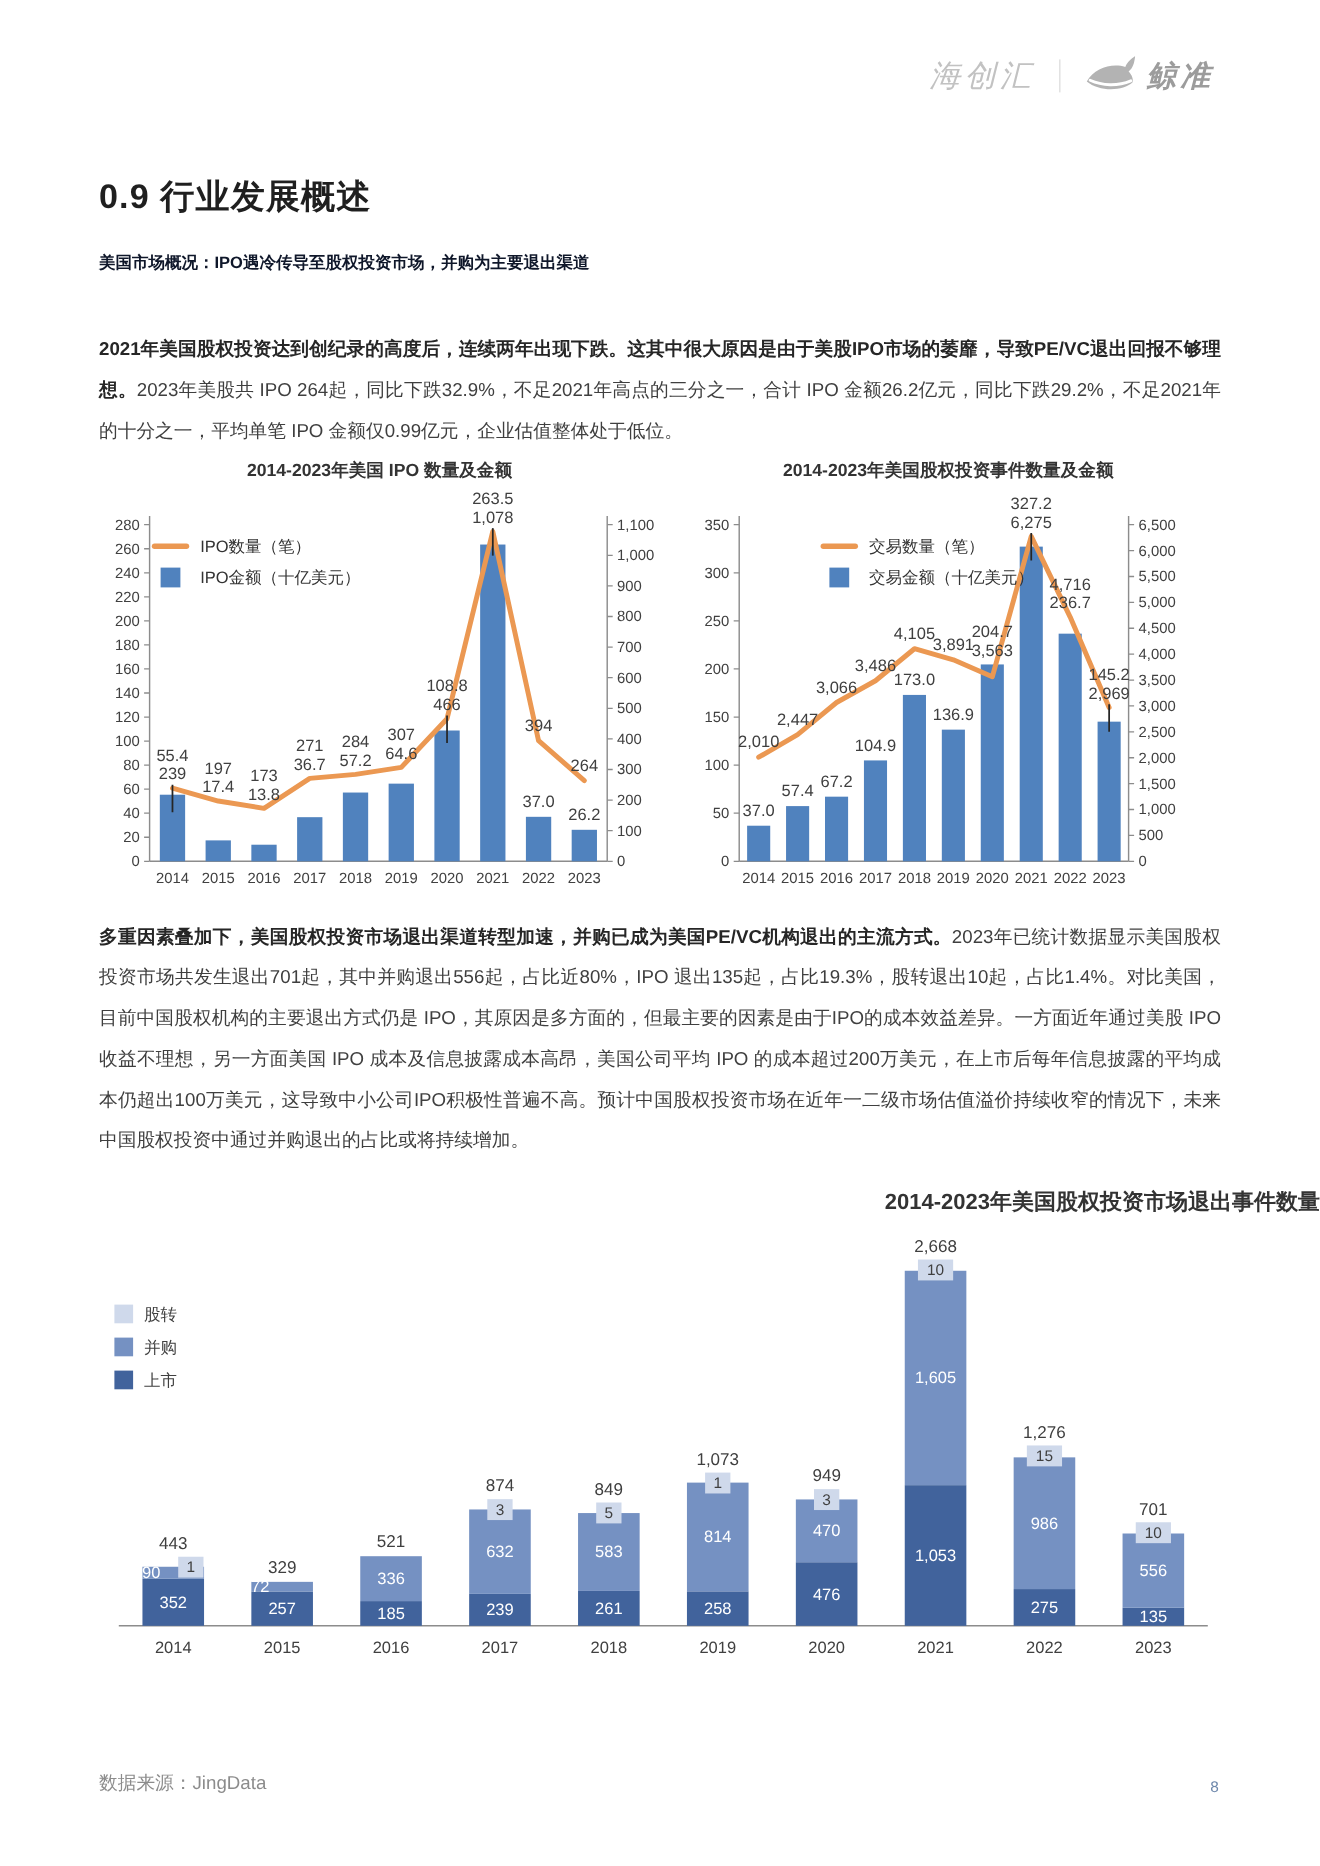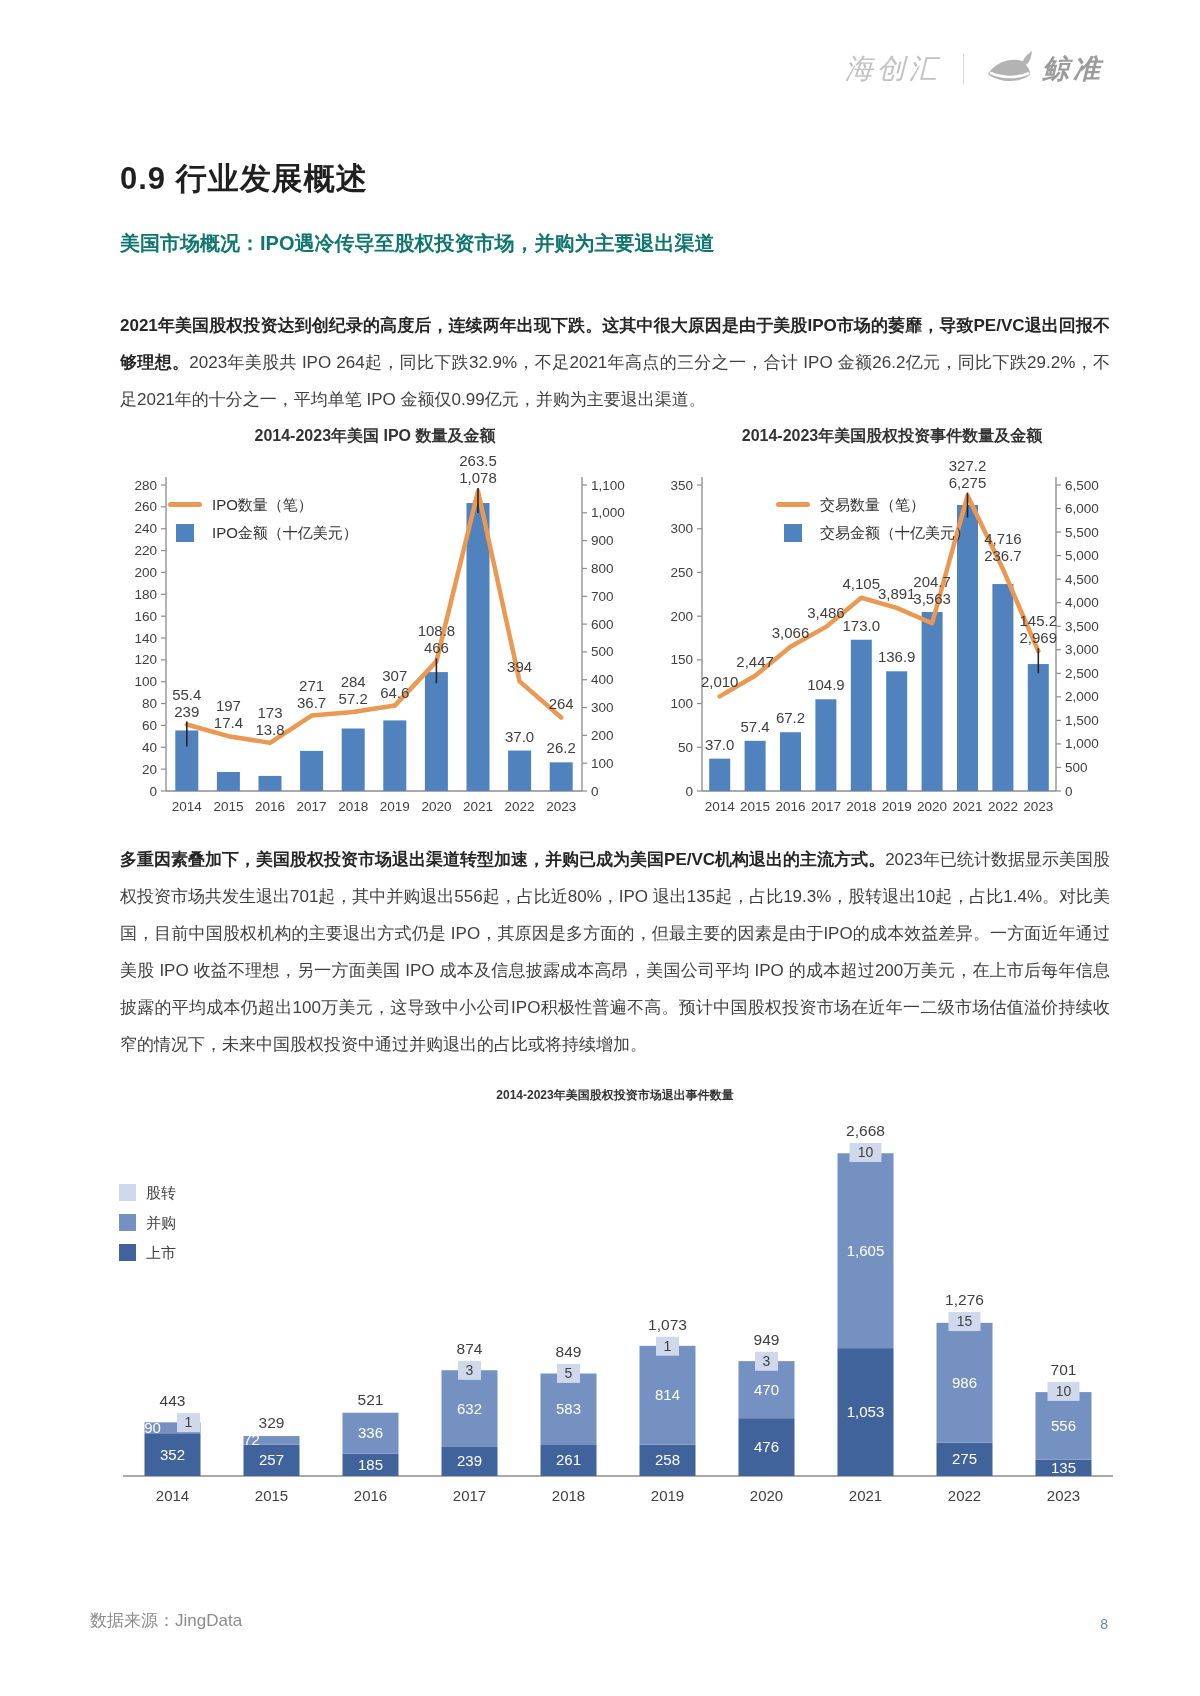--- a/index.html
+++ b/index.html
@@ -1,42 +1,42 @@
 <!DOCTYPE html>
 <html><head>
 <meta charset="utf-8">
 <style>
   * { box-sizing: border-box; }
   body { margin: 0; background: #ffffff; }
   .page {
     width: 1200px; height: 1672px; margin: 0 auto; position: relative;
     background: #ffffff; overflow: hidden;
-    font-family: "Liberation Sans", sans-serif; color: #3f3f3f; padding-left: 30px;
+    font-family: "Liberation Sans", sans-serif; color: #3f3f3f;
   }
   
   .brand { position: absolute; top: 50px; right: 96px; display: flex; align-items: center; }
   .brand-left { font-size: 28px; font-style: italic; color: #c2c2c2; letter-spacing: 4px; font-family: "DejaVu Serif", serif; }
   .brand-divider { width: 1px; height: 30px; background: #d6d6d6; margin: 0 22px; }
   .brand-right { font-size: 27px; color: #9c9c9c; font-weight: 700; letter-spacing: 4px; margin-left: 10px; font-style: italic; }
   
   .h1 { margin: 158px 0 0 90px; font-size: 31px; font-weight: 700; color: #1f1f1f; letter-spacing: 1px; }
-  .h2 { margin: 30px 90px 0 90px; font-size: 20px; font-weight: 700; color: #0f766e; }
+  .h2 { margin: 30px 90px 0 90px; font-size: 15px; font-weight: 700; color: #0f172a; }
   
   .text-block { margin: 0 90px; }
   .tb1 { margin-top: 50px; }
   .tb2 { margin-top: 10px; }
   p.para { margin: 0; font-size: 17px; line-height: 37px; text-align: justify; color: #3f3f3f; }
   p.para strong { color: #262626; font-weight: 700; }
   
   .charts-row { display: flex; padding: 0 86px; margin-top: 8px; gap: 12px; }
   .chart-box { display: flex; flex-direction: column; align-items: center; }
   .chart-box.left { width: 518px; }
   .chart-box.right { width: 492px; }
   .chart-title { font-size: 16px; font-weight: 700; color: #333333; margin-bottom: 2px; white-space: nowrap; }
-  .exit-title { text-align: center; font-size: 12px; font-weight: 700; color: #333333; margin-top: 24px; }
+  .exit-title { text-align: right; font-size: 20px; font-weight: 700; color: #333333; margin-top: 24px; }
   .exit-wrap { width: 1020px; margin: 4px auto 0 auto; }
   svg text { font-family: "Liberation Sans", sans-serif; }
   
   .footer-source { position: absolute; left: 90px; bottom: 40px; font-size: 17px; color: #8c8c8c; }
   .page-num { position: absolute; right: 92px; bottom: 40px; font-size: 14px; color: #6d87ab; }
 </style>
 </head>
 <body>
 
 <div class="page">
@@ -48,21 +48,21 @@
       <path d="M2 24 C9 12, 25 7, 37 11 C39 6, 42 4, 46 1 C45 8, 44 12, 40 15 C43 18, 44.5 22, 43.5 25 C35 33, 13 33.5, 2 24 Z" fill="#b3b3b3"></path>
       <path d="M5 23 C16 28, 30 28.5, 42 23.5" stroke="#ffffff" stroke-width="2.6" fill="none" stroke-linecap="round"></path>
     </svg>
     <span class="brand-right">鲸准</span>
   </div>
 
   <div class="h1">0.9 行业发展概述</div>
   <div class="h2">美国市场概况：IPO遇冷传导至股权投资市场，并购为主要退出渠道</div>
 
   <div class="text-block tb1">
-    <p class="para"><strong>2021年美国股权投资达到创纪录的高度后，连续两年出现下跌。这其中很大原因是由于美股IPO市场的萎靡，导致PE/VC退出回报不够理想。</strong><span>2023年美股共 IPO 264起，同比下跌32.9%，不足2021年高点的三分之一，合计 IPO 金额26.2亿元，同比下跌29.2%，不足2021年的十分之一，平均单笔 IPO 金额仅0.99亿元，并购为主要退出渠道。</span></p>
+    <p class="para"><strong>2021年美国股权投资达到创纪录的高度后，连续两年出现下跌。这其中很大原因是由于美股IPO市场的萎靡，导致PE/VC退出回报不够理想。</strong><span>2023年美股共 IPO 264起，同比下跌32.9%，不足2021年高点的三分之一，合计 IPO 金额26.2亿元，同比下跌29.2%，不足2021年的十分之一，平均单笔 IPO 金额仅0.99亿元，企业估值整体处于低位。</span></p>
   </div>
 
   <div class="charts-row">
     <div class="chart-box left">
       <div class="chart-title">2014-2023年美国 IPO 数量及金额</div>
       <svg id="chart-ipo" width="518" height="382">
           <line x1="50" y1="28" x2="50" y2="342" stroke="#8c8c8c" stroke-width="1.3"></line>
           <line x1="466" y1="28" x2="466" y2="342" stroke="#8c8c8c" stroke-width="1.3"></line>
           <line x1="50" y1="342" x2="466" y2="342" stroke="#8c8c8c" stroke-width="1.3"></line>
           <line x1="45" y1="342" x2="50" y2="342" stroke="#8c8c8c" stroke-width="1.2"></line>

